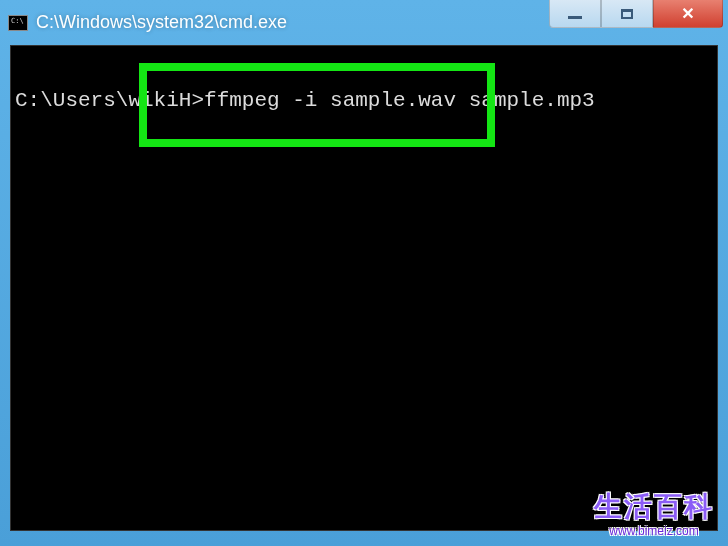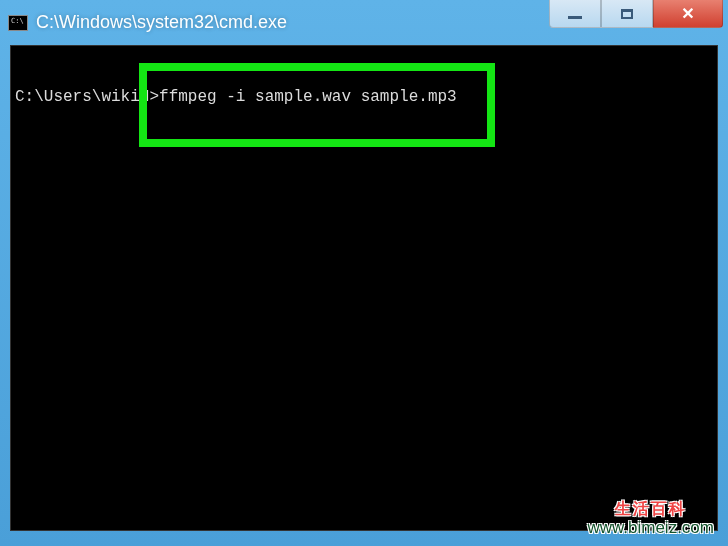--- a/index.html
+++ b/index.html
@@ -104,21 +104,21 @@
     .terminal-area {
       position: absolute;
       top: 45px;
       left: 10px;
       right: 10px;
       bottom: 15px;
       background: #000;
       border: 1px solid #333;
       padding: 40px 0 0 0;
       font-family: "Consolas", "Courier New", monospace;
-      font-size: 16px;
+      font-size: 21px;
       color: #dcdcdc;
       overflow: hidden;
     }
     .terminal-line {
       white-space: pre;
       line-height: 1.4;
       padding-left: 4px;
     }
     .highlight-box {
       position: absolute;
@@ -131,30 +131,30 @@
       z-index: 10;
     }
     .watermark {
       position: absolute;
       bottom: 8px;
       right: 14px;
       text-align: center;
       z-index: 20;
     }
     .watermark-top {
-      font-size: 16px;
+      font-size: 28px;
       font-weight: bold;
-      color: #ef4444;
+      color: #8b5cf6;
       text-shadow: 1px 1px 0 #fff, -1px -1px 0 #fff, 1px -1px 0 #fff, -1px 1px 0 #fff;
       letter-spacing: 2px;
       font-family: "Microsoft YaHei", sans-serif;
     }
     .watermark-bottom {
-      font-size: 17px;
-      color: #14532d;
+      font-size: 12px;
+      color: #6d28d9;
       text-shadow: 1px 1px 0 #fff, -1px -1px 0 #fff, 1px -1px 0 #fff, -1px 1px 0 #fff;
       font-family: Arial, sans-serif;
       margin-top: -2px;
     }
   </style>
 </head>
 <body>
 
 <div class="window">
   <div class="titlebar">

